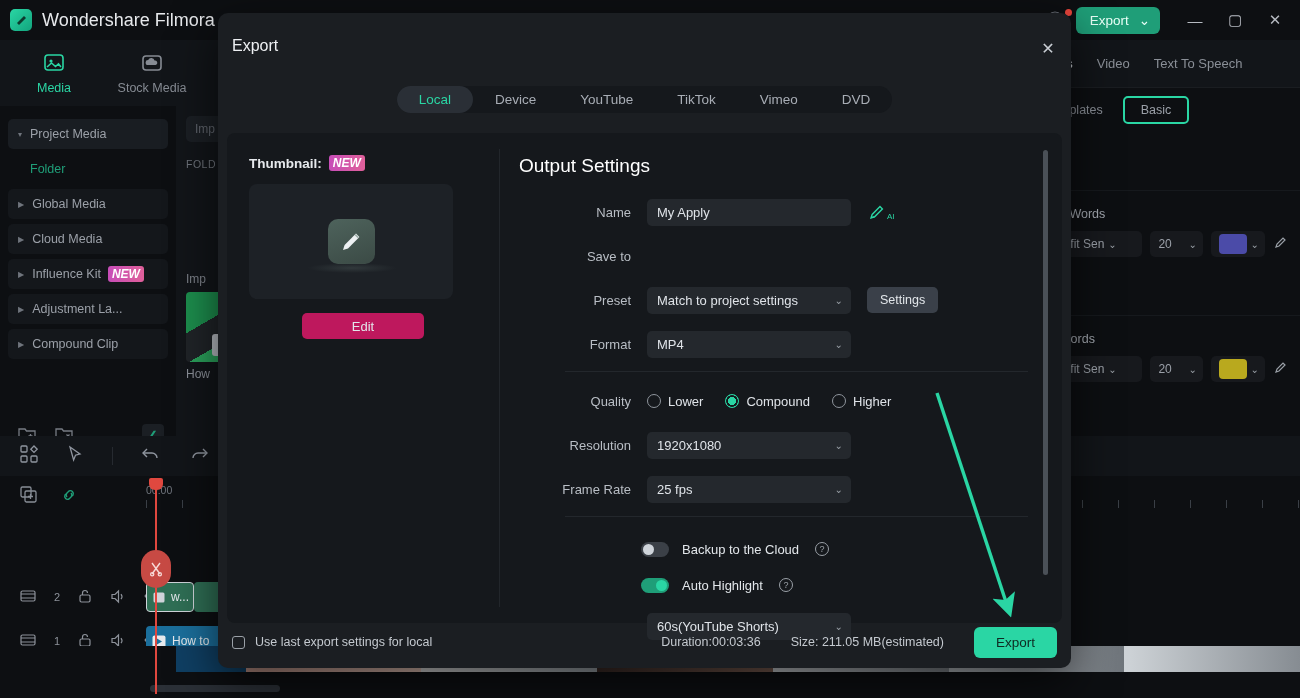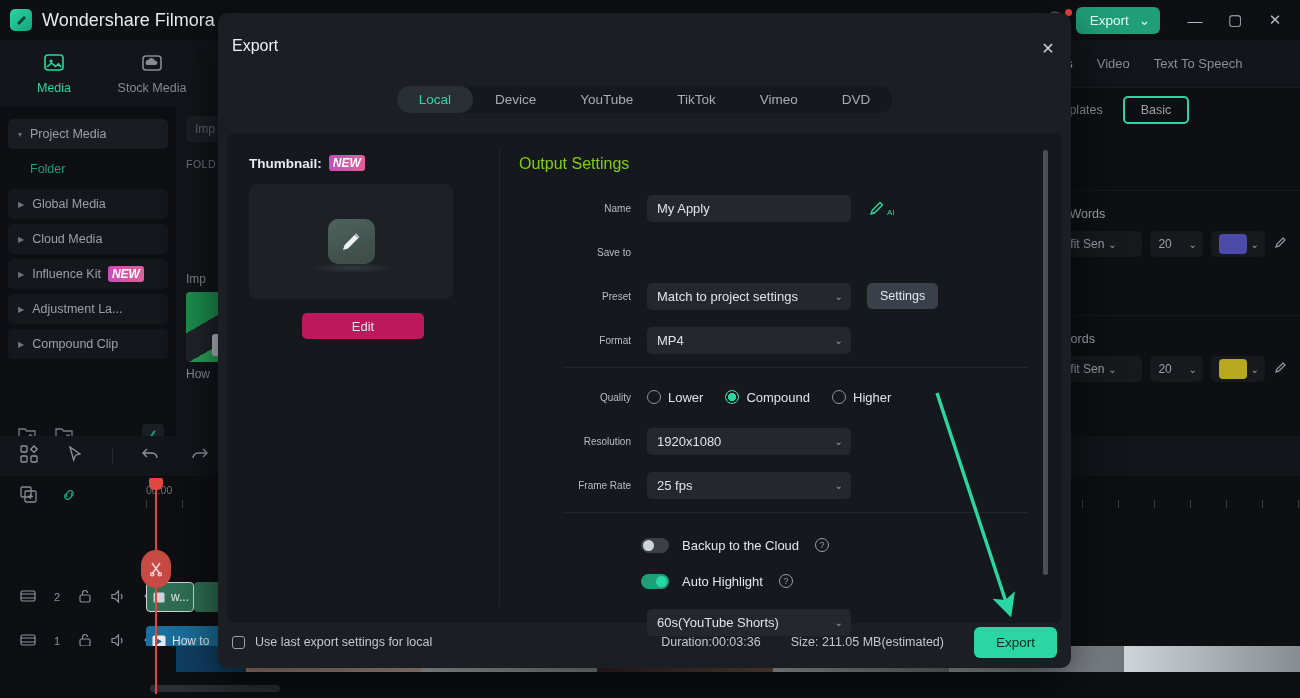--- a/index.html
+++ b/index.html
@@ -202,23 +202,23 @@
   .thumb-shadow { position: absolute; bottom: 26px; left: 58px; width: 90px; height: 10px;
     background: radial-gradient(ellipse at center, rgba(120,140,135,.22), rgba(0,0,0,0) 70%); }
   .edit-btn {
     margin-top: 14px; margin-left: 53px; width: 122px; height: 26px; border-radius: 5px;
     background: #be185d; color: #e2e6ea; font-size: 13px;
     display: flex; align-items: center; justify-content: center;
   }
   .divider-v { position: absolute; left: 272px; top: 16px; bottom: 16px; width: 1px; background: #22262b; }
 
   .settings-col { position: absolute; left: 292px; top: 22px; right: 34px; }
-  .sec-title { font-size: 16px; color: #84cc16; margin-bottom: 18px; }
+  .sec-title { font-size: 19px; color: #ffffff; margin-bottom: 18px; }
   .frow { display: flex; align-items: center; height: 34px; margin-bottom: 10px; }
-  .flabel { width: 128px; text-align: right; padding-right: 16px; font-size: 10px; color: #b9bec5; }
+  .flabel { width: 128px; text-align: right; padding-right: 16px; font-size: 13px; color: #b9bec5; }
   .finput {
     width: 204px; height: 27px; background: #24282d; border-radius: 5px;
     display: flex; align-items: center; padding: 0 8px 0 10px; font-size: 13px; color: #dfe3e8;
   }
   .finput .txt { flex: 1 1 auto; }
   .chev { color: #9aa0a7; font-size: 10px; }
   .ai-pencil { margin-left: 18px; color: #2ad6a4; display: flex; align-items: flex-end; gap: 1px; }
   .ai-pencil .ai-t { font-size: 8px; }
   .settings-btn {
     margin-left: 16px; background: #3a4049; color: #e2e6ea; font-size: 12.5px;

